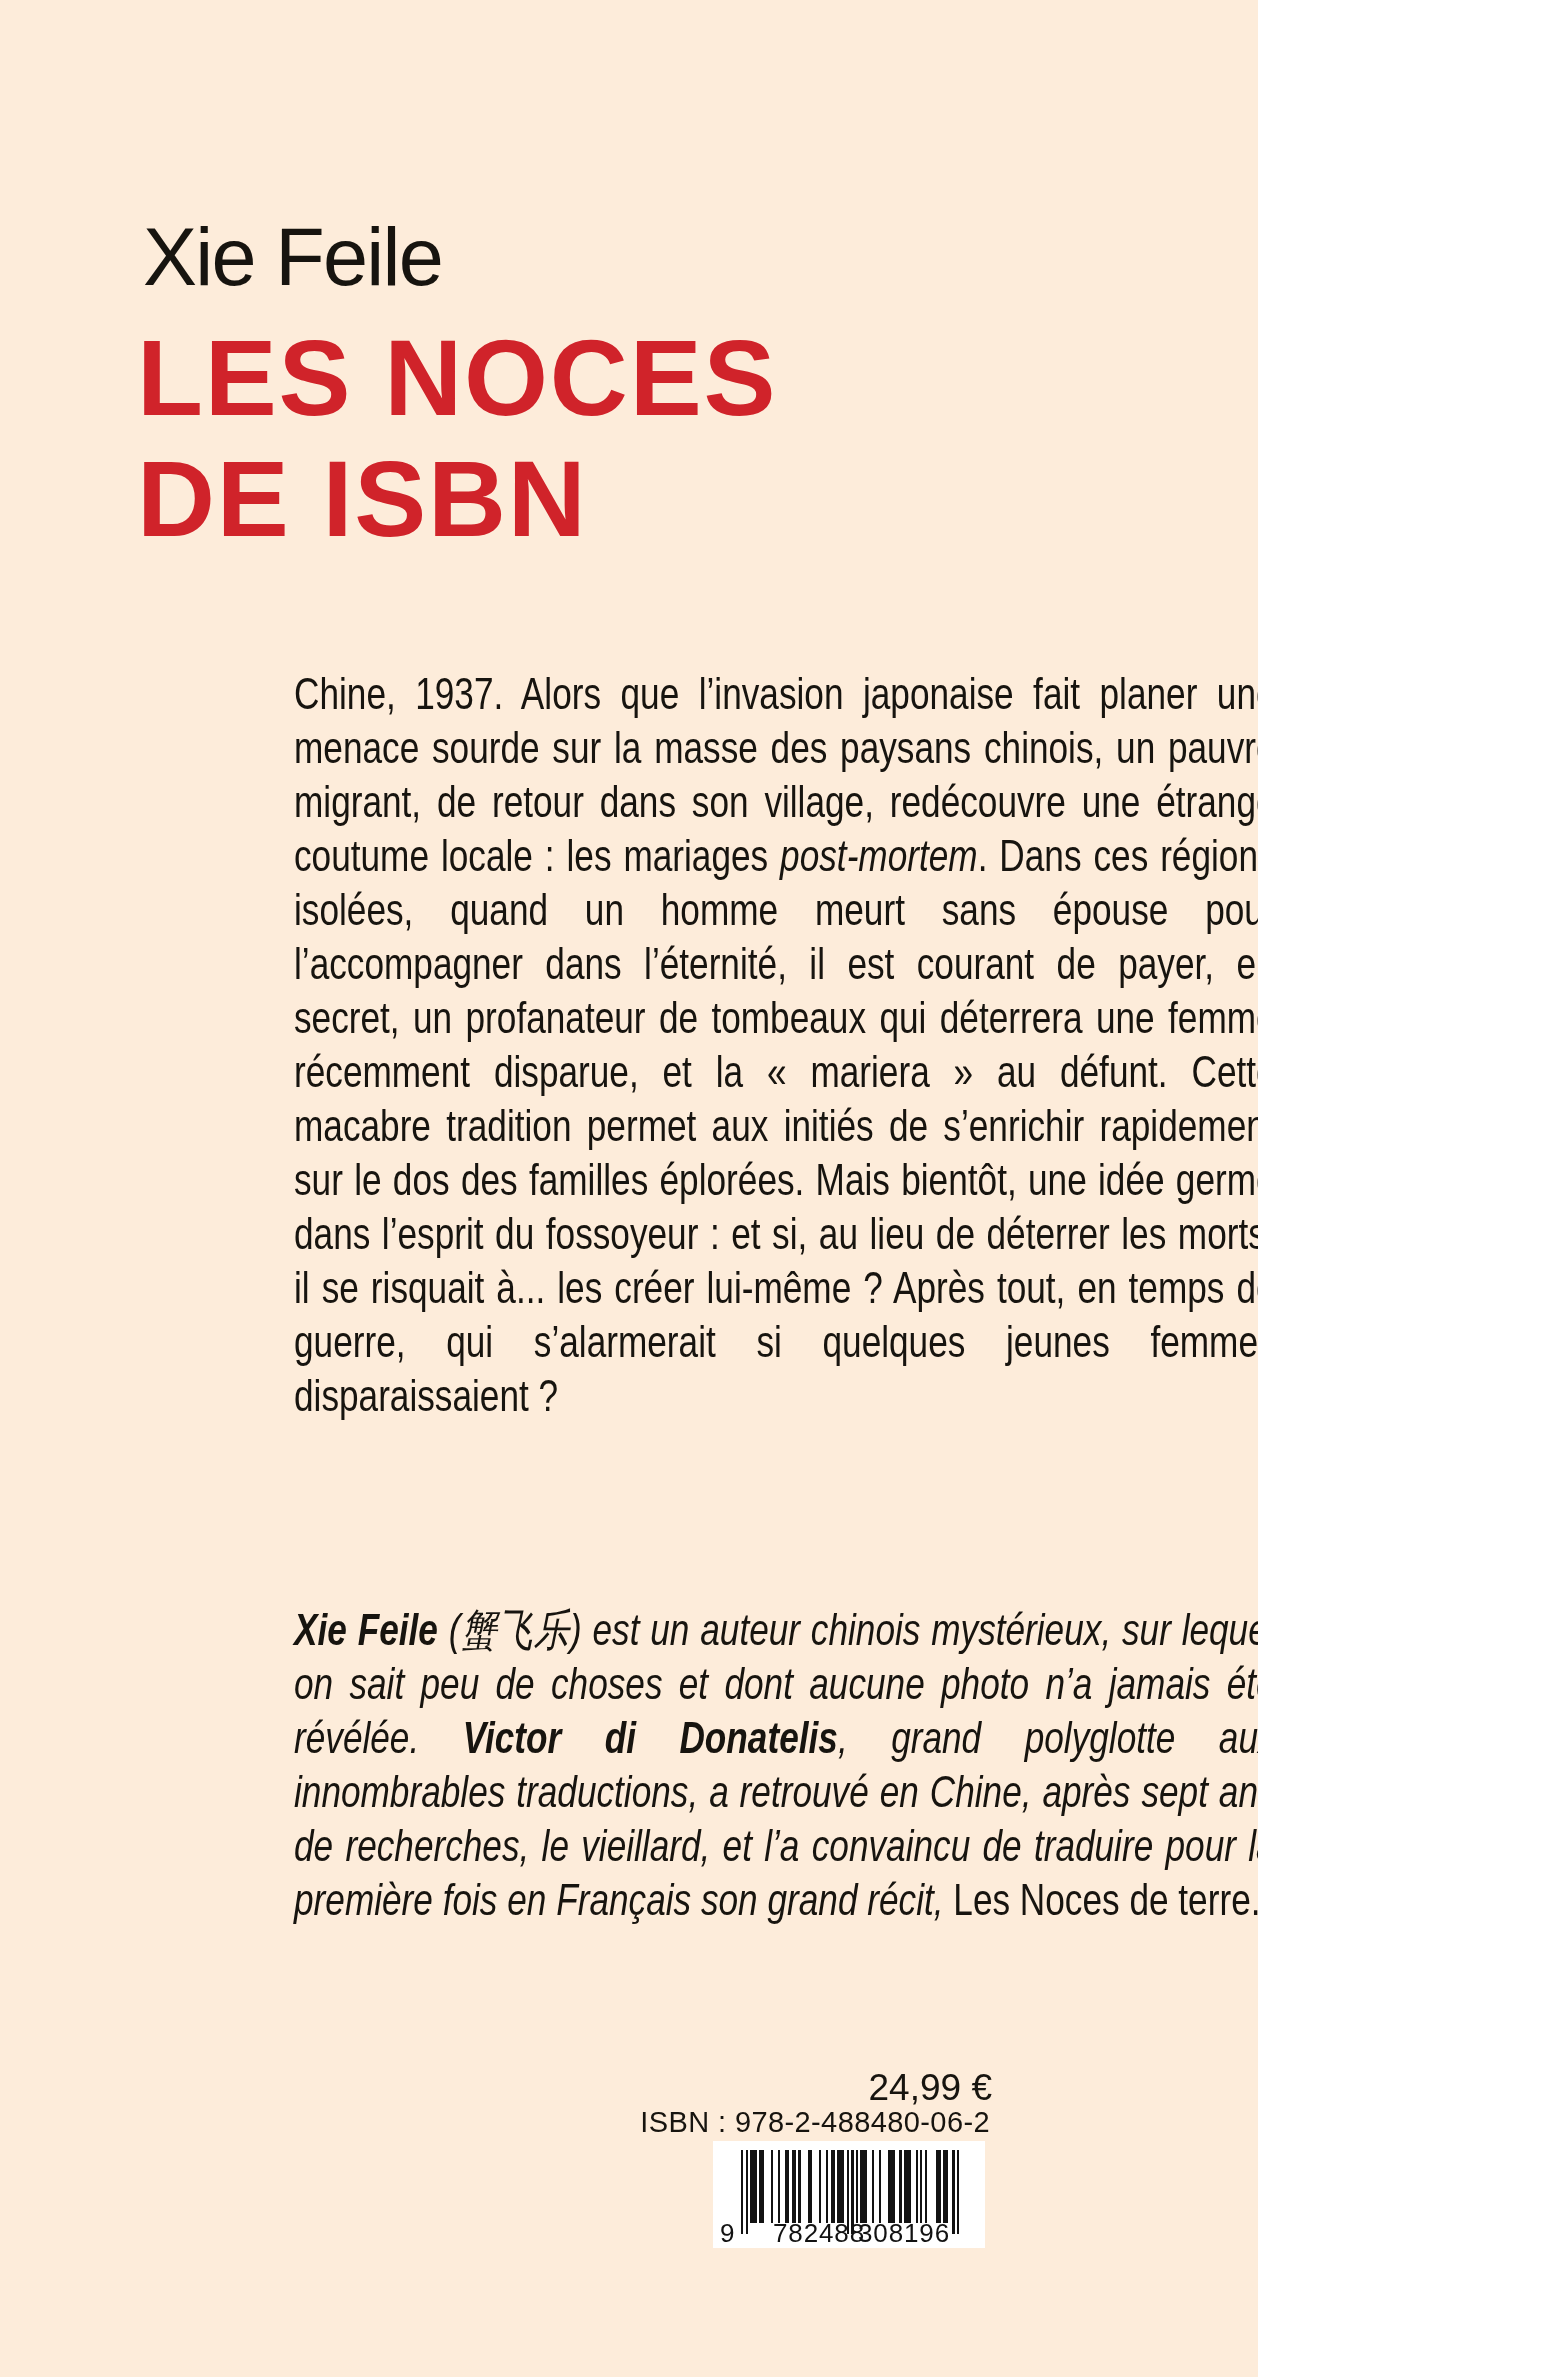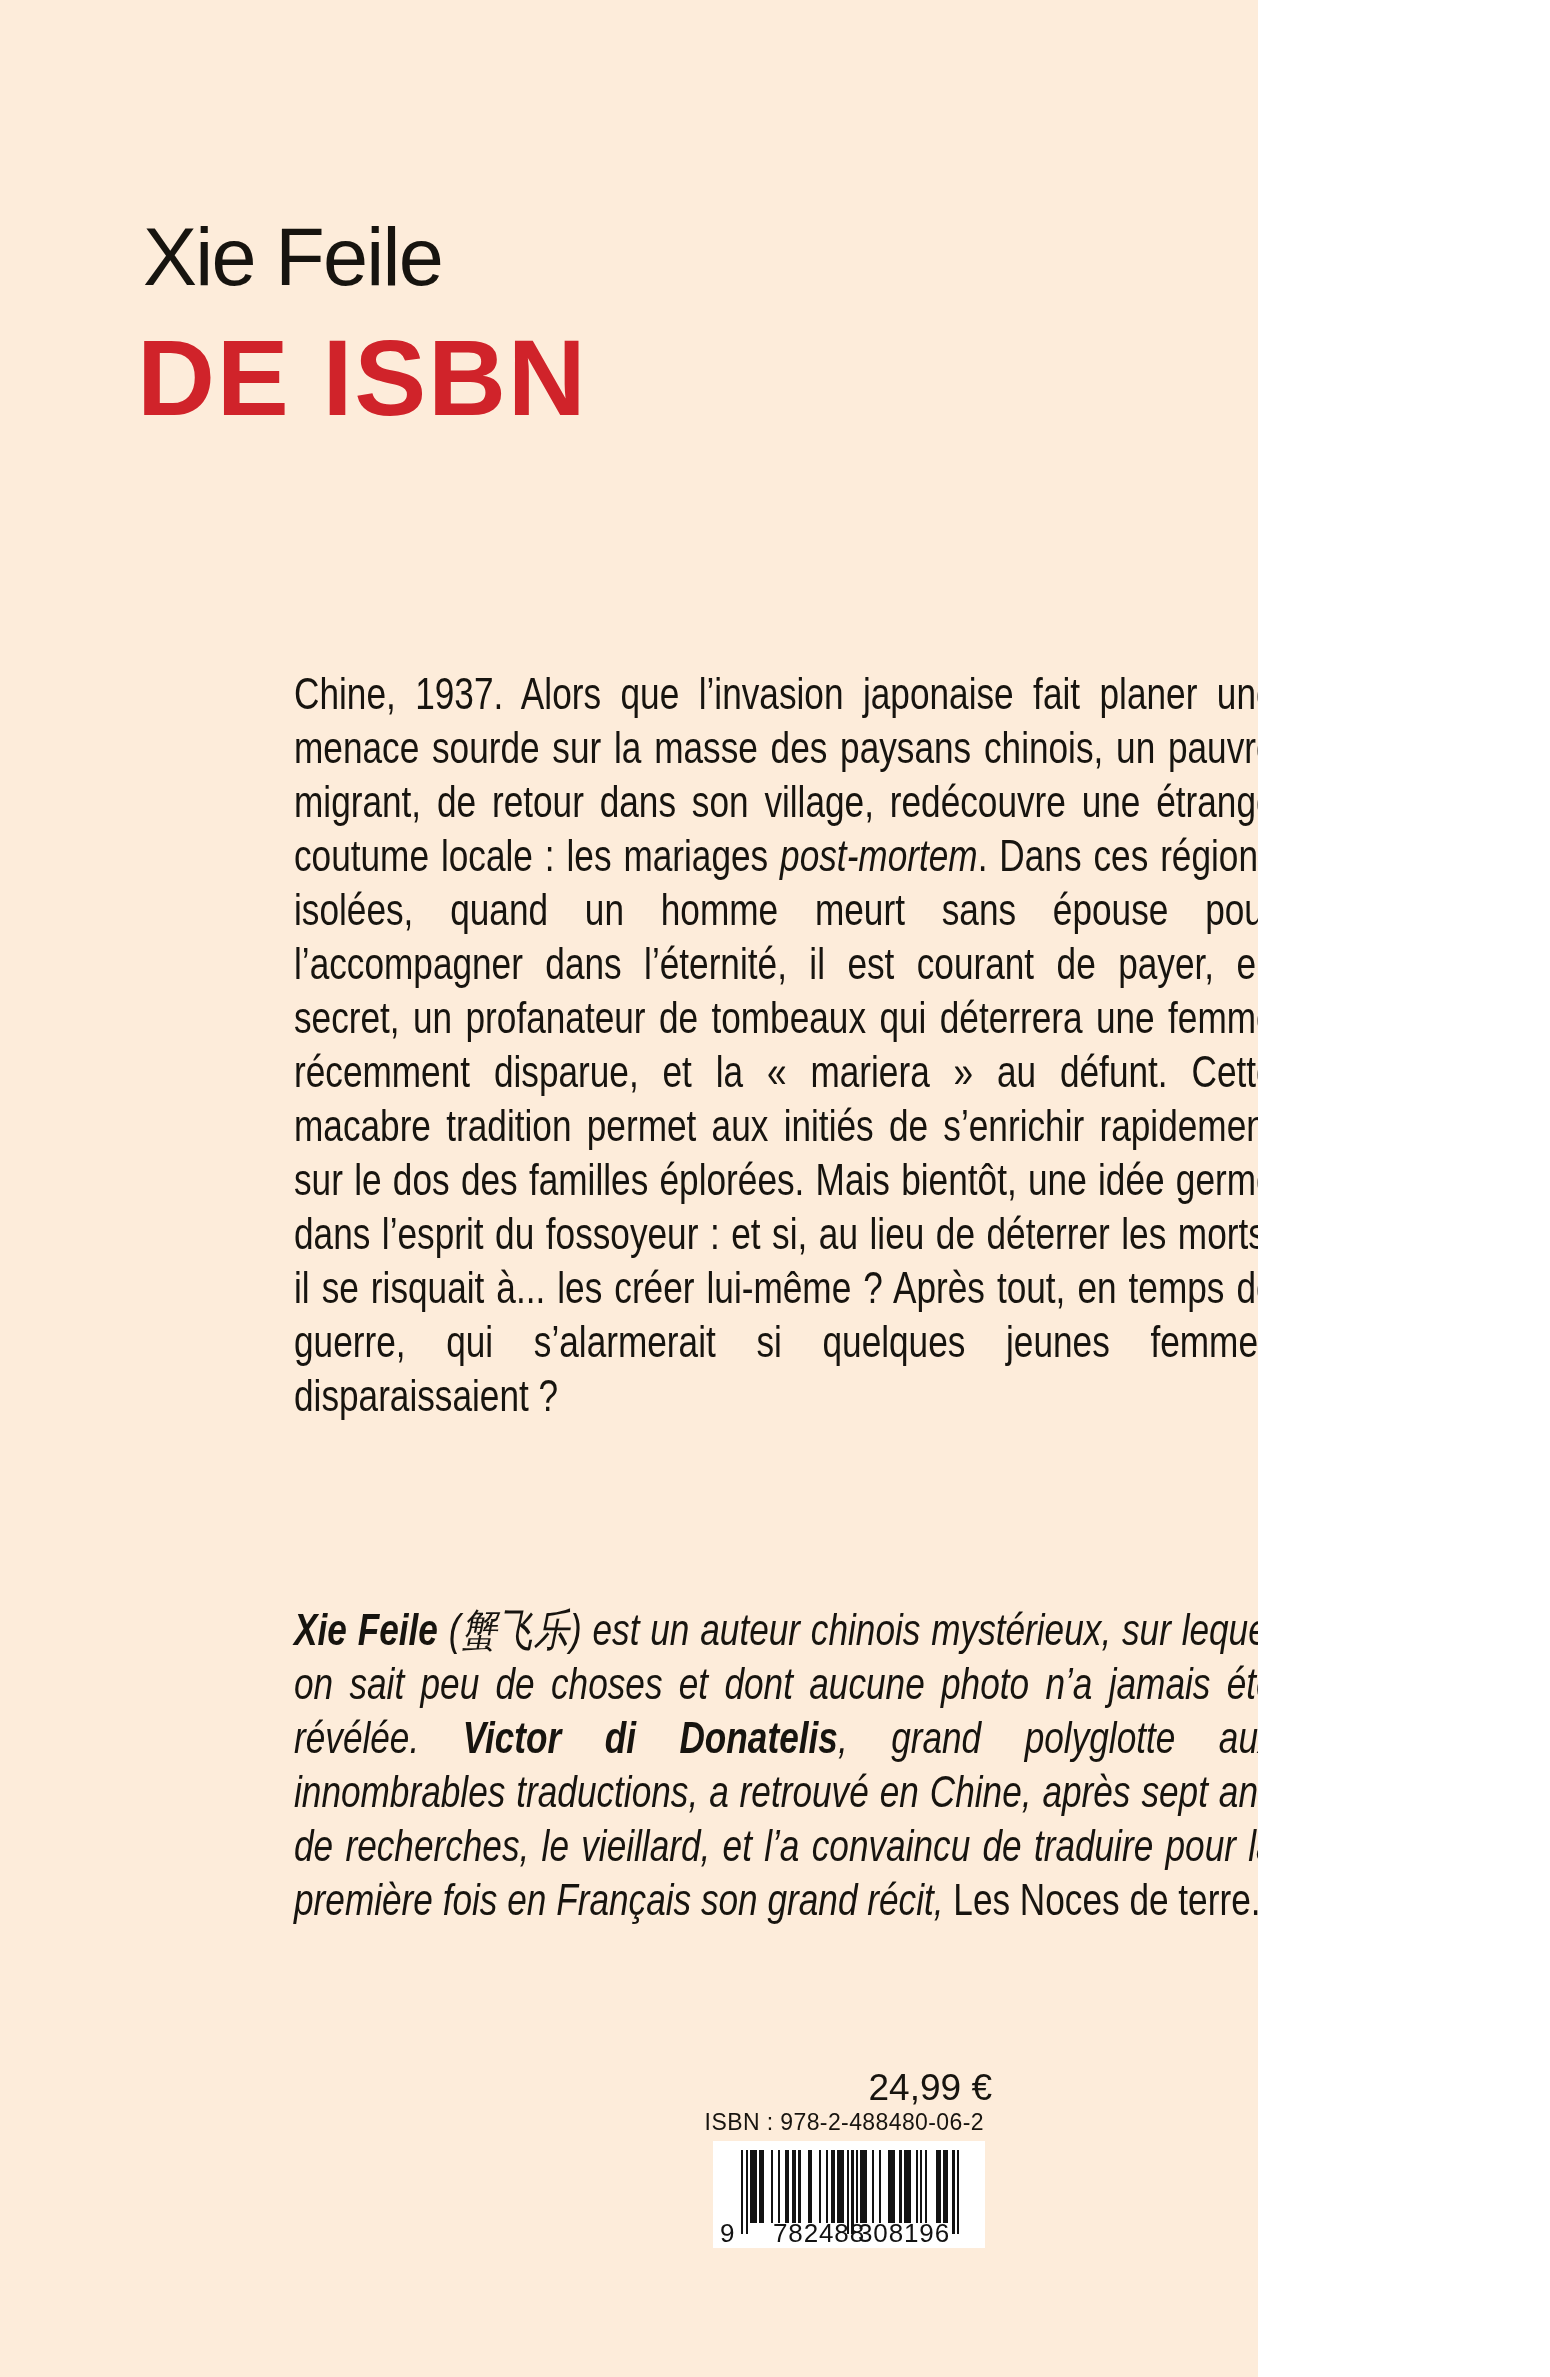--- a/index.html
+++ b/index.html
@@ -38,22 +38,22 @@
   }
   .seg-normal{font-style:inherit;font-weight:inherit;}
   .seg-italic{font-style:italic;}
   .seg-bold{font-weight:bold;}
   .seg-upright{font-style:normal;}
   .price{
     position:absolute;right:266px;top:2069px;
     font-size:37px;line-height:37px;color:var(--ink,#17140f);white-space:nowrap;
   }
   .isbn{
-    position:absolute;right:274px;top:2109px;
-    font-size:23px;line-height:26px;letter-spacing:0.4px;
+    position:absolute;right:268px;top:2109px;
+    font-size:29px;line-height:26px;letter-spacing:0.4px;
     color:var(--ink,#17140f);white-space:nowrap;
   }
   .barcode-box{
     position:absolute;right:273px;top:2141px;
     width:272px;height:107px;background:var(--barcode-bg,#ffffff);
   }
   .bars{
     position:absolute;left:28px;top:8.8px;height:84px;
     display:flex;align-items:flex-start;
   }
@@ -69,20 +69,21 @@
   .d-right{position:absolute;left:142px;width:98px;text-align:center;letter-spacing:0.9px;}
 </style>
 </head>
 <body>
 
 <div class="page" style="--bg: #fdecda; --red: #d0232a; --ink: #17140f; --barcode-bg: #ffffff;">
 
   <div class="author">Xie Feile</div>
 
   <div class="title">
+    <div>LES NOCES</div>
     <div>DE ISBN</div>
   </div>
 
   <p class="synopsis"><span class="seg-normal">Chine, 1937. Alors que l’invasion japonaise fait planer une menace sourde sur la masse des paysans chinois, un pauvre migrant, de retour dans son village, redécouvre une étrange coutume locale&nbsp;: les mariages </span><span class="seg-italic">post-mortem</span><span class="seg-normal">. Dans ces régions isolées, quand un homme meurt sans épouse pour l’accompagner dans l’éternité, il est courant de payer, en secret, un profanateur de tombeaux qui déterrera une femme récemment disparue, et la «&nbsp;mariera&nbsp;» au défunt. Cette macabre tradition permet aux initiés de s’enrichir rapidement sur le dos des familles éplorées. Mais bientôt, une idée germe dans l’esprit du fossoyeur&nbsp;: et si, au lieu de déterrer les morts, il se risquait à... les créer lui-même&nbsp;? Après tout, en temps de guerre, qui s’alarmerait si quelques jeunes femmes disparaissaient&nbsp;?</span></p>
 
   <p class="bio"><span class="seg-bold">Xie Feile</span><span class="seg-normal"> (蟹飞乐) est un auteur chinois mystérieux, sur lequel on sait peu de choses et dont aucune photo n’a jamais été révélée. </span><span class="seg-bold">Victor di Donatelis</span><span class="seg-normal">, grand polyglotte aux innombrables traductions, a retrouvé en Chine, après sept ans de recherches, le vieillard, et l’a convaincu de traduire pour la première fois en Français son grand récit, </span><span class="seg-upright">Les Noces de terre.</span></p>
 
   <div class="price">24,99&nbsp;€</div>
 
   <div class="isbn">ISBN&nbsp;: 978-2-488480-06-2</div>

